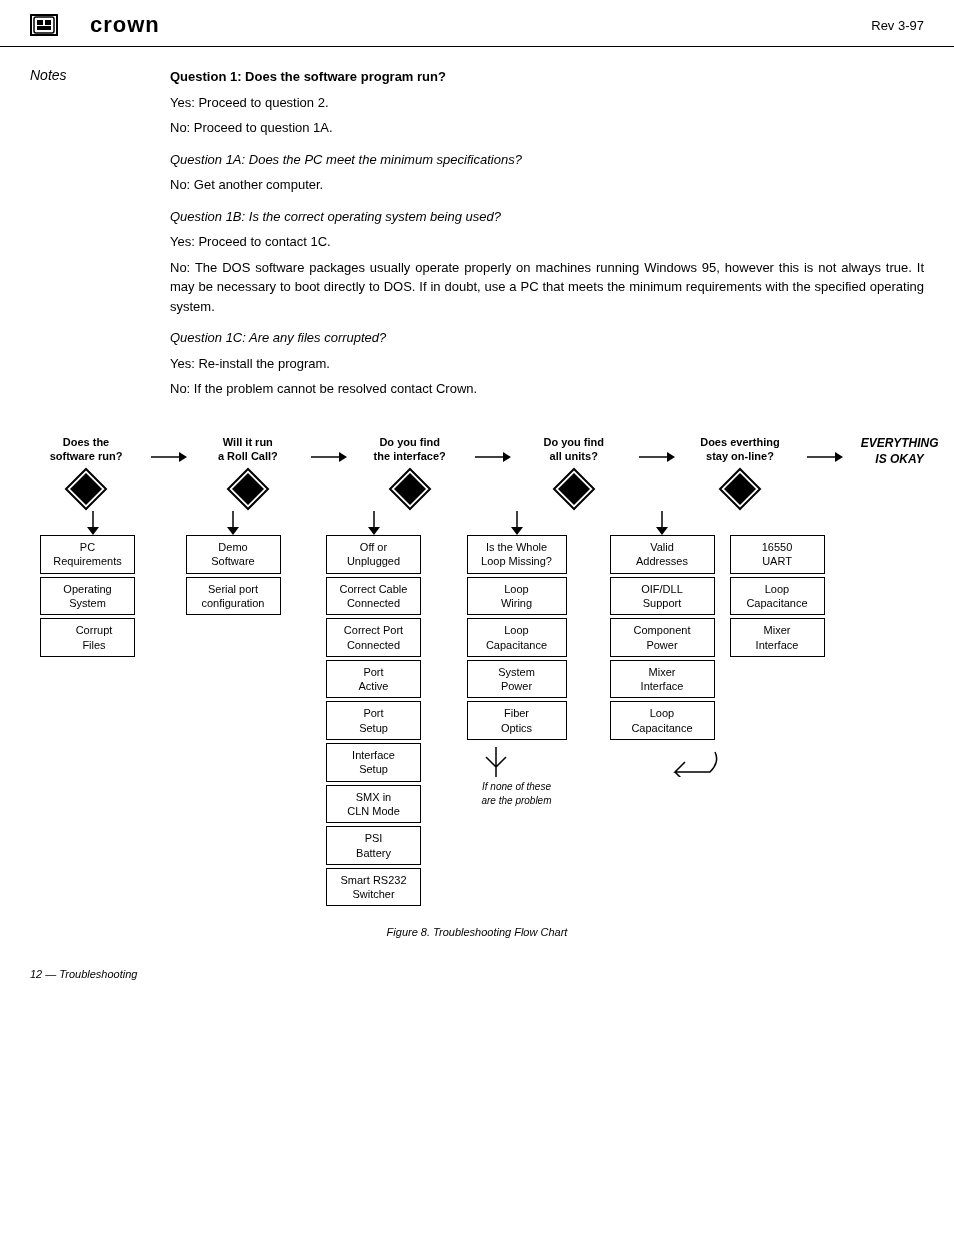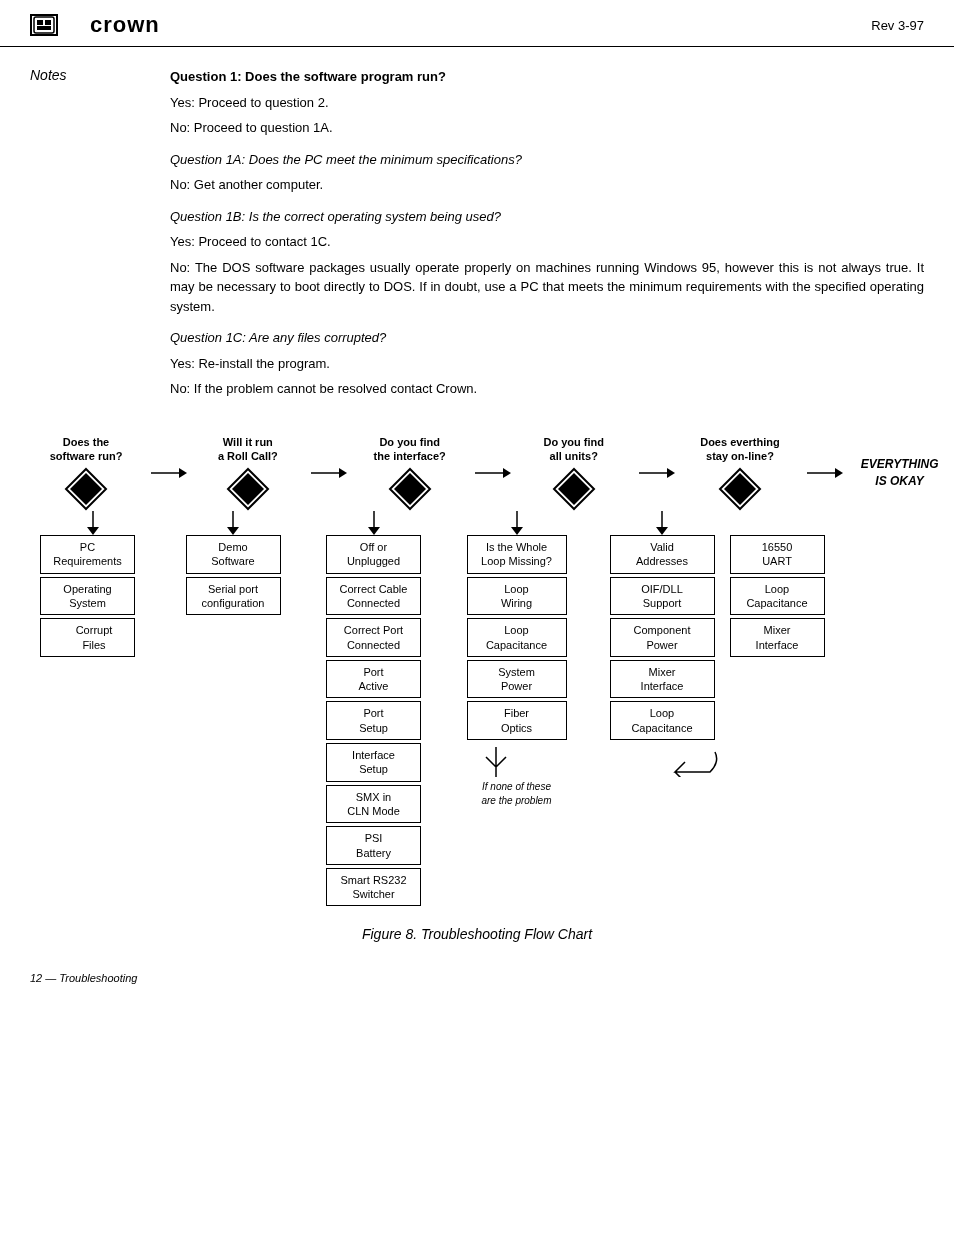--- a/index.html
+++ b/index.html
@@ -117,21 +117,21 @@
       <p style="text-align: justify;">No: The DOS software packages usually operate properly on machines running Windows 95, however this is not always true.  It may be necessary to boot directly to DOS. If in doubt, use a PC that meets the minimum requirements with the specified operating system.</p>
 
       <p class="section-break"><em>Question 1C: Are any files corrupted?</em></p>
       <p>Yes: Re-install the program.</p>
       <p>No: If the problem cannot be resolved contact Crown.</p>
     </div>
   </div>
 
   <div class="fc-container" style="margin-top: 10px;">
 
-    <div style="display:flex; flex-direction:row; align-items:center; padding-left:25px; gap:17px;">
+    <div style="display:flex; flex-direction:row; align-items:flex-start; padding-left:25px; gap:17px;">
 
       <div style="display:flex; flex-direction:column; align-items:center; width:105px;">
         <div style="font-weight:bold; font-size:11px; text-align:center; line-height:1.3; margin-bottom:4px;">Does the<br>software run?</div>
         <svg width="44" height="44" viewBox="0 0 44 44">
           <polygon points="22,2 42,22 22,42 2,22" fill="none" stroke="#000" stroke-width="2"></polygon>
           <polygon points="22,6 38,22 22,38 6,22" fill="#000"></polygon>
         </svg>
       </div>
 
       <div style="display:flex; align-items:center; height:44px; margin-bottom:0; margin-left:2px;">
@@ -318,21 +318,21 @@
       <div style="width:10px;"></div>
 
       <div style="width:100px; display:flex; flex-direction:column; align-items:center; gap:3px;">
         <div class="fc-box" style="width:95px;">16550<br>UART</div>
         <div class="fc-box" style="width:95px;">Loop<br>Capacitance</div>
         <div class="fc-box" style="width:95px;">Mixer<br>Interface</div>
       </div>
 
     </div>
 
-    <div style="text-align:center; font-style:italic; font-size:14px; margin-top:20px;">Figure 8. Troubleshooting Flow Chart</div>
+    <div style="text-align:center; font-style:italic; font-size:11px; margin-top:20px;">Figure 8. Troubleshooting Flow Chart</div>
 
   </div>
 
   <div style="padding: 10px 30px; margin-top: 10px;">
     <div style="font-style:italic; font-size:11px;">12 — Troubleshooting</div>
   </div>
 
 </div>
 
 </body></html>

